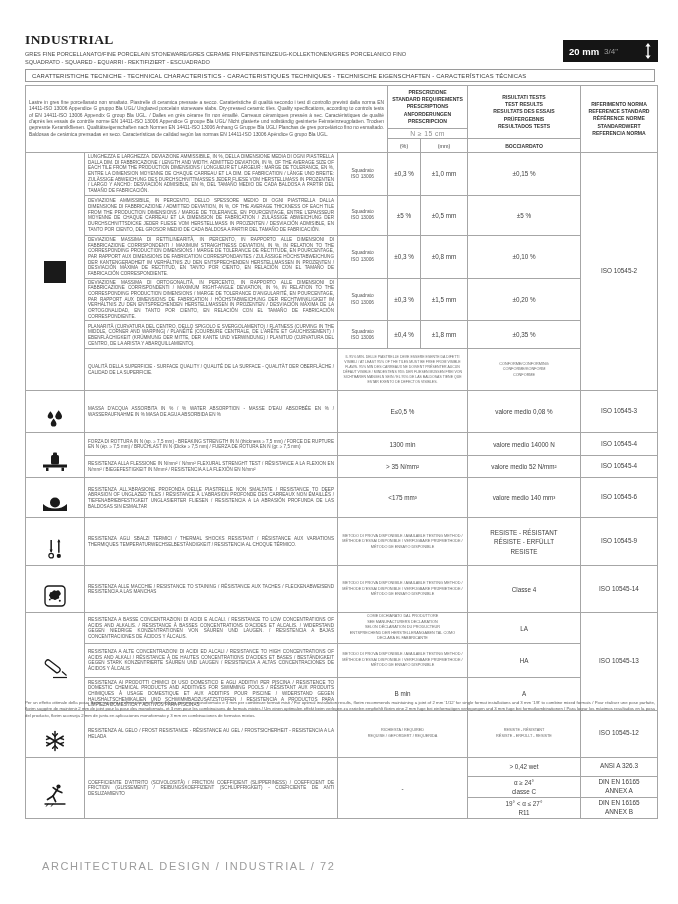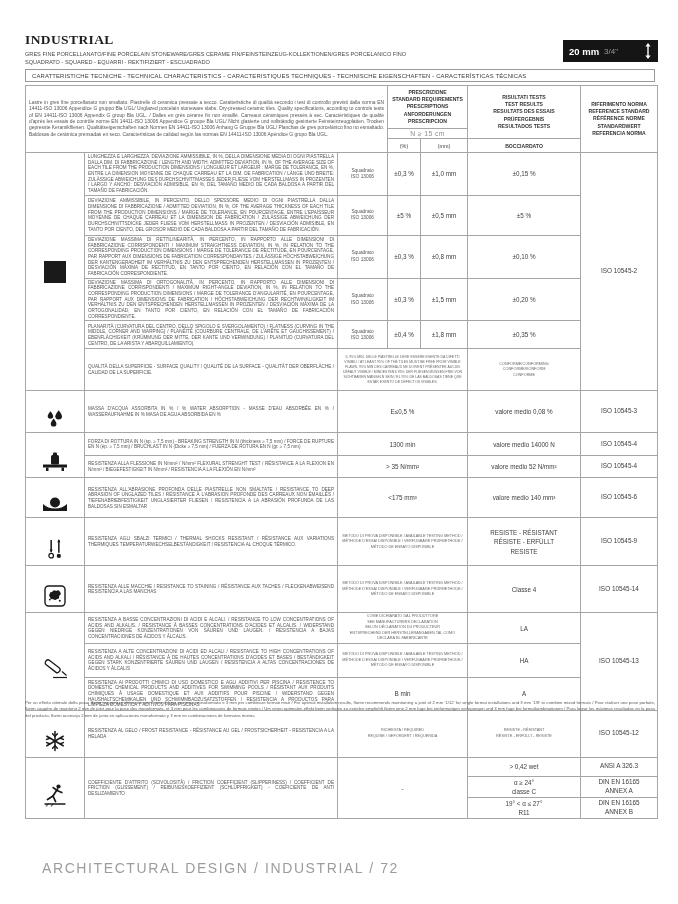--- a/index.html
+++ b/index.html
@@ -31,21 +31,21 @@
   .desc{font-size:4.6px;line-height:1.24;text-align:justify;color:#565656;padding:2px 4px;}
   .std{font-size:4.8px;text-align:center;color:#555;line-height:1.3;}
   .val{font-size:6.3px;text-align:center;color:#3d3d3d;line-height:1.45;}
   .small-note{font-size:3.8px;text-align:center;color:#6a6a6a;line-height:1.45;}
   .tiny-note{font-size:3.5px;text-align:center;color:#6a6a6a;line-height:1.4;}
   .ref{font-size:6.4px;text-align:center;color:#3d3d3d;line-height:1.4;}
   .icon-cell{text-align:center;vertical-align:middle;}
   .tile-sq{width:22px;height:22px;background:#1a1a1a;margin:0 auto;}
   .note{position:absolute;left:25px;top:700px;width:630px;margin:0;font-size:4.3px;
     line-height:1.5;color:#5a5a5a;text-align:justify;}
-  .page-footer{position:absolute;left:42px;top:860px;font-size:14px;color:#9c9c9c;
+  .page-footer{position:absolute;left:42px;top:860px;font-size:11px;color:#9c9c9c;
     letter-spacing:1.6px;}
   svg .ink{fill:#1a1a1a;}
   svg .stroke{stroke:#1a1a1a;fill:none;}
 </style>
 </head>
 <body>
 
 <div>
 
   <h1 class="page-title">INDUSTRIAL</h1>

